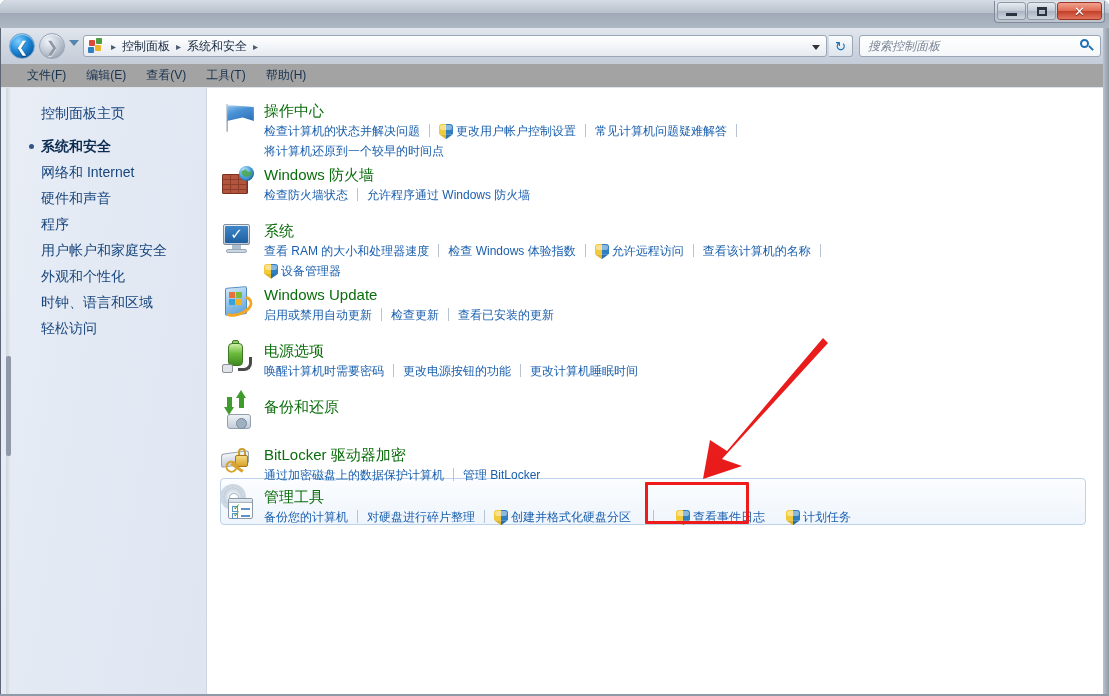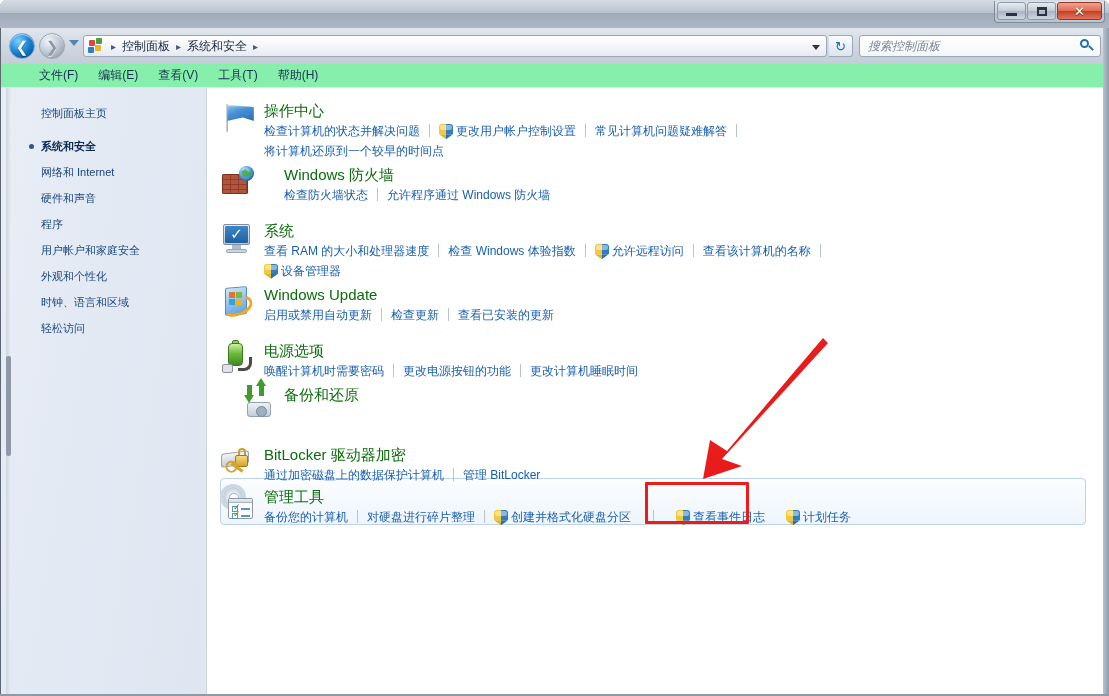--- a/index.html
+++ b/index.html
@@ -135,22 +135,22 @@
     font-family:"Liberation Sans","DejaVu Sans",sans-serif;
   }
   .searchbox input::placeholder { color:#7b8696; font-style: italic; }
   .search-ico { width:14px; height:14px; position:relative; }
   .search-ico .ring { position:absolute; left:0; top:0; width:9px;height:9px;border:2px solid #1b6fb5;border-radius:50%;}
   .search-ico .hndl { position:absolute; left:8px; top:8px; width:6px;height:2px;background:#1b6fb5;transform:rotate(45deg);}
 
   
   .menubar {
     position:absolute; left:1px; top:64px; width:1107px; height:24px;
-    background:#86efac;
-    display:flex; align-items:center; padding-left: 28px; gap: 0px;
+    background:#a3a3a3;
+    display:flex; align-items:center; padding-left: 16px; gap: 0px;
     border-bottom: 1px solid #dfe4ea;
   }
   .menuitem {
     font-size: 12px; color:#17314f; padding: 3px 10px; white-space:nowrap;
   }
 
   
   .content-wrap {
     position:absolute; left:1px; top:88px; width:1107px; height:606px;
     background:#fff;
@@ -161,21 +161,21 @@
     border-right: 1px solid #cfd7e3;
   }
   .sb-scroll {
     position:absolute; left:5px; top:0; width:5px; height:606px;
     background: linear-gradient(90deg,#cfd6e0,#e9edf3);
   }
   .sb-scroll .thumb { position:absolute; left:0; top:268px; width:5px; height:100px; background:#8f99a8; border-radius:2px;}
   .sb-list { position:absolute; left:0; top:0; width:206px; }
   .sb-item {
     position:relative;
-    font-size: 11px; color:#17457c;
+    font-size: 14px; color:#17457c;
     padding: 5px 8px 5px 40px;
     line-height: 16px;
     white-space:nowrap;
   }
   .sb-item.home { color:#17457c; padding-bottom: 12px;}
   .sb-item.current { font-weight: bold; color:#0d2c52; }
   .sb-item.current .bullet {
     position:absolute; left: 28px; top: 11px;
     width:5px; height:5px; background:#33548a; border-radius:50%;
   }
@@ -435,21 +435,21 @@
                   <span class="gloss"></span>
                 </span>
                 <span>更改用户帐户控制设置</span>
               </a><span class="pipe"></span><a class="lnk">常见计算机问题疑难解答</a><span class="pipe"></span>
             <div style="height:0"></div>
             <a class="lnk">将计算机还原到一个较早的时间点</a>
           </div>
         </div>
       </div>
 
-      <div class="cat" style="left:0; top:72px;gap:20px;">
+      <div class="cat" style="left:0; top:72px;">
         <div class="icon ic-fw">
           <span class="wall"></span>
             <span class="globe"></span>
         </div>
         <div class="txt">
           <div class="cat-title">Windows 防火墙</div>
           <div class="cat-links">
             <a class="lnk">检查防火墙状态</a><span class="pipe"></span><a class="lnk">允许程序通过 Windows 防火墙</a>
           </div>
         </div>
@@ -516,21 +516,21 @@
           <span class="ring"></span>
         </div>
         <div class="txt">
           <div class="cat-title">Windows Update</div>
           <div class="cat-links">
             <a class="lnk">启用或禁用自动更新</a><span class="pipe"></span><a class="lnk">检查更新</a><span class="pipe"></span><a class="lnk">查看已安装的更新</a>
           </div>
         </div>
       </div>
 
-      <div class="cat" style="left:0; top:292px;margin-left:20px;">
+      <div class="cat" style="left:0; top:304px;">
         <div class="icon ic-bkp">
           <span class="disk"></span>
             <span class="ad"></span>
             <span class="au"></span>
         </div>
         <div class="txt">
           <div class="cat-title">备份和还原</div>
         </div>
       </div>
 

